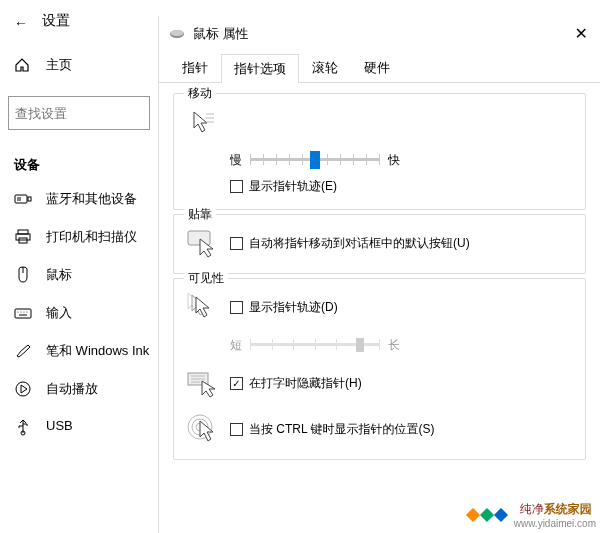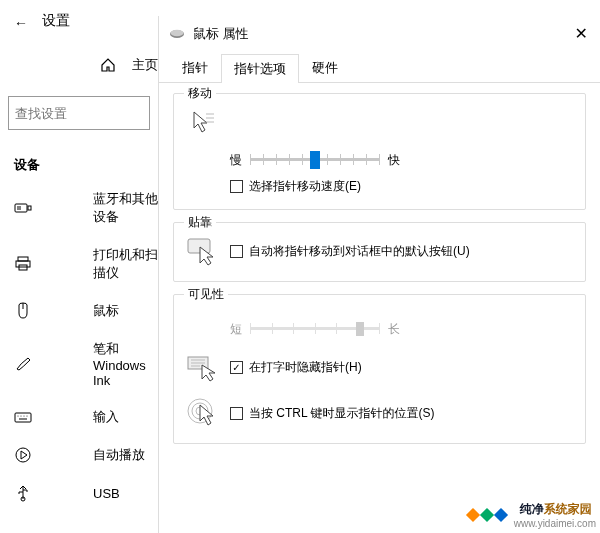--- a/index.html
+++ b/index.html
@@ -3,41 +3,41 @@
 <meta charset="utf-8">
 <style>
 * { box-sizing: border-box; margin: 0; padding: 0; }
 body { font-family: "Microsoft YaHei", "Segoe UI", sans-serif; font-size: 13px; color: #000; background: #fff; width: 600px; height: 533px; overflow: hidden; position: relative; }
 
 
 .settings-panel { position: absolute; left: 0; top: 0; width: 158px; height: 533px; background: #fff; }
 .settings-header { display: flex; align-items: center; padding: 12px 0 8px 14px; }
 .back-arrow { font-size: 14px; margin-right: 14px; color: #000; }
 .settings-title { font-size: 14px; }
-.home-row { display: flex; align-items: center; padding: 8px 0 8px 14px; margin-top: 10px; justify-content: flex-end; }
+.home-row { display: flex; align-items: center; padding: 8px 0 8px 14px; margin-top: 10px; }
 .home-icon { width: 16px; height: 16px; margin-right: 16px; }
 .search-box { margin: 14px 8px 4px 8px; border: 1px solid #999; height: 30px; display: flex; align-items: center; padding: 16px 6px; }
 .search-box input { border: none; outline: none; font-size: 13px; width: 100%; background: transparent; color: #666; }
 .category-label { font-size: 13px; font-weight: 600; padding: 22px 0 6px 14px; }
-.nav-item { display: flex; align-items: center; padding: 10px 0 10px 14px; cursor: pointer; gap: 47px; }
+.nav-item { display: flex; align-items: flex-start; padding: 10px 0 10px 14px; cursor: pointer; }
 .nav-icon { width: 18px; height: 18px; margin-right: 14px; flex-shrink: 0; }
 .nav-label { font-size: 13px; }
 
 
 .dialog { position: absolute; left: 158px; top: 16px; width: 442px; height: 533px; background: #fff; border-left: 1px solid #ddd; }
 .dlg-title-row { display: flex; align-items: center; padding: 8px 6px 4px 10px; }
 .mouse-hw-icon { width: 16px; height: 10px; margin-right: 8px; }
 .dlg-title { font-size: 13px; flex: 1; }
 .dlg-close { font-size: 16px; padding: 0 6px; }
 .tab-strip { display: flex; align-items: flex-end; padding: 6px 0 0 10px; border-bottom: 1px solid #ddd; }
 .tab { padding: 5px 12px 5px 12px; font-size: 13px; cursor: pointer; border: 1px solid transparent; border-bottom: none; position: relative; }
 .tab.active { border-color: #ddd; background: #fff; top: 1px; }
 .dlg-body { padding: 10px 14px 0 14px; }
 
-.group { border: 1px solid #ddd; border-radius: 2px; margin-bottom: 12px; padding: 12px 12px 14px 12px; position: relative; }
+.group { border: 1px solid #ddd; border-radius: 2px; margin-bottom: 4px; padding: 12px 12px 14px 12px; position: relative; }
 .group-label { position: absolute; top: -9px; left: 10px; background: #fff; padding: 0 4px; font-size: 12px; }
 
 .row { display: flex; align-items: center; }
 .big-icon { width: 32px; height: 32px; margin-right: 12px; flex-shrink:0; display:flex; align-items:center; justify-content:center; }
 .ck { width: 13px; height: 13px; border: 1px solid #333; margin-right: 6px; display: inline-flex; align-items: center; justify-content: center; font-size: 10px; flex-shrink:0; }
 .opt-label { font-size: 12px; }
 .speed-row { display: flex; align-items: center; margin: 10px 0 6px 44px; }
 .speed-txt { font-size: 12px; }
 .slider { width: 130px; margin: 0 8px; }
 .slider-outer { position: relative; height: 24px; }
@@ -47,21 +47,21 @@
 .thumb { position: absolute; top: 3px; width: 10px; height: 18px; background: #0078d7; margin-left: -5px; }
 .slider.disabled .track, .slider.disabled .tick { background: #e0e0e0; }
 .slider.disabled .thumb { background: #ccc; width: 8px; height: 14px; top: 5px; }
 
 .indent-content { margin-left: 44px; }
 
 
 .watermark { position: absolute; right: 4px; bottom: 4px; display: flex; align-items: center; font-size: 12px; }
 .wm-logo { display: flex; margin-right: 4px; }
 .wm-diamond { width: 10px; height: 10px; transform: rotate(45deg); margin: 2px; }
-.wm-txt1 { color: #0f172a; font-weight: 700; padding-left: 8px; }
+.wm-txt1 { color: #7f1d1d; font-weight: 400; padding-left: 8px; }
 .wm-txt2 { color: #a16207; font-weight: 700; }
 .wm-url { font-size: 10px; color: #888; margin-left: 2px; }
 </style>
 </head>
 <body>
 
 <div class="settings-panel">
   <div class="settings-header">
     <span class="back-arrow">←</span>
     <span class="settings-title">设置</span>
@@ -96,40 +96,40 @@
         <rect x="5" y="10" width="8" height="5" fill="none" stroke="#000"></rect>
       </svg>
     <span class="nav-label">打印机和扫描仪</span>
   </div>
   <div class="nav-item">
     <svg class="nav-icon" viewBox="0 0 18 18">
         <path d="M5 3 Q5 1 9 1 Q13 1 13 3 L13 11 Q13 16 9 16 Q5 16 5 11 Z" fill="none" stroke="#000"></path>
         <line x1="9" y1="1" x2="9" y2="7" stroke="#000"></line>
       </svg>
     <span class="nav-label">鼠标</span>
-  </div>
-  <div class="nav-item">
-    <svg class="nav-icon" viewBox="0 0 18 18">
-        <path d="M3 14 Q 6 9 14 3 L16 5 Q9 12 5 15 Z" fill="none" stroke="#000"></path>
-      </svg>
-    <span class="nav-label">笔和 Windows Ink</span>
   </div>
   <div class="nav-item">
     <svg class="nav-icon" viewBox="0 0 18 18">
         <rect x="1" y="5" width="16" height="9" rx="1" fill="none" stroke="#000"></rect>
         <circle cx="4" cy="8" r="0.5" fill="#000"></circle>
         <circle cx="7" cy="8" r="0.5" fill="#000"></circle>
         <circle cx="10" cy="8" r="0.5" fill="#000"></circle>
         <circle cx="13" cy="8" r="0.5" fill="#000"></circle>
         <line x1="5" y1="11" x2="13" y2="11" stroke="#000"></line>
       </svg>
     <span class="nav-label">输入</span>
   </div>
   <div class="nav-item">
     <svg class="nav-icon" viewBox="0 0 18 18">
+        <path d="M3 14 Q 6 9 14 3 L16 5 Q9 12 5 15 Z" fill="none" stroke="#000"></path>
+      </svg>
+    <span class="nav-label">笔和 Windows Ink</span>
+  </div>
+  <div class="nav-item">
+    <svg class="nav-icon" viewBox="0 0 18 18">
         <circle cx="9" cy="9" r="7" fill="none" stroke="#000"></circle>
         <path d="M7 5 L13 9 L7 13 Z" fill="none" stroke="#000"></path>
       </svg>
     <span class="nav-label">自动播放</span>
   </div>
   <div class="nav-item">
     <svg class="nav-icon" viewBox="0 0 18 18">
         <line x1="9" y1="2" x2="9" y2="15" stroke="#000"></line>
         <circle cx="9" cy="15" r="2" fill="none" stroke="#000"></circle>
         <path d="M9 2 L6 5 M9 2 L12 5" stroke="#000" fill="none"></path>
@@ -146,20 +146,21 @@
         <ellipse cx="8" cy="5" rx="7" ry="4" fill="#888"></ellipse>
         <ellipse cx="8" cy="4" rx="6.5" ry="3.3" fill="#ccc"></ellipse>
       </svg>
     <span class="dlg-title">鼠标 属性</span>
     <span class="dlg-close">✕</span>
   </div>
 
   <div class="tab-strip">
     <div class="tab">指针</div>
     <div class="tab active">指针选项</div>
+    <div class="tab">滚轮</div>
     <div class="tab">硬件</div>
   </div>
 
   <div class="dlg-body">
 
     <div class="group">
       <span class="group-label">移动</span>
       <div class="row">
         <div class="big-icon">
           <svg viewBox="0 0 32 32" width="32" height="32">
@@ -188,41 +189,58 @@
                 <div class="tick"></div>
                 <div class="tick"></div>
               </div>
             <div class="thumb" style="left:50%"></div>
           </div>
         </div>
         <span class="speed-txt">快</span>
       </div>
       <div class="row indent-content" style="margin-top:6px">
         <span class="ck"></span>
-        <span class="opt-label">选择指针移动速度(E)</span>
+        <span class="opt-label">显示指针轨迹(E)</span>
       </div>
     </div>
 
     <div class="group">
       <span class="group-label">贴靠</span>
       <div class="row">
         <div class="big-icon">
           <svg viewBox="0 0 32 32" width="32" height="32">
               <rect x="2" y="4" width="22" height="14" rx="2" fill="#eee" stroke="#999"></rect>
               <path d="M14 12 L14 28 L18 24 L22 30 L25 28 L21 22 L27 22 Z" fill="#fff" stroke="#444"></path>
             </svg>
         </div>
         <span class="ck"></span>
         <span class="opt-label">自动将指针移动到对话框中的默认按钮(U)</span>
       </div>
     </div>
 
     <div class="group">
       <span class="group-label">可见性</span>
 
+      <div class="row">
+        <div class="big-icon">
+          <svg viewBox="0 0 32 32" width="32" height="32">
+            <g opacity="0.25">
+                <path d="M2 2 L2 18 L6 14 L10 22 L13 20 L9 13 L15 13 Z" fill="#fff" stroke="#444"></path>
+              </g>
+            <g opacity="0.5">
+                <path d="M6 4 L6 20 L10 16 L14 24 L17 22 L13 15 L19 15 Z" fill="#fff" stroke="#444"></path>
+              </g>
+            <g>
+                <path d="M10 6 L10 22 L14 18 L18 26 L21 24 L17 17 L23 17 Z" fill="#fff" stroke="#444"></path>
+              </g>
+          </svg>
+        </div>
+        <span class="ck"></span>
+        <span class="opt-label">显示指针轨迹(D)</span>
+      </div>
       <div class="speed-row" style="color:#999">
         <span class="speed-txt">短</span>
         <div class="slider disabled">
           <div class="slider-outer">
             <div class="track"></div>
             <div class="ticks">
                 <div class="tick"></div>
                 <div class="tick"></div>
                 <div class="tick"></div>
                 <div class="tick"></div>

